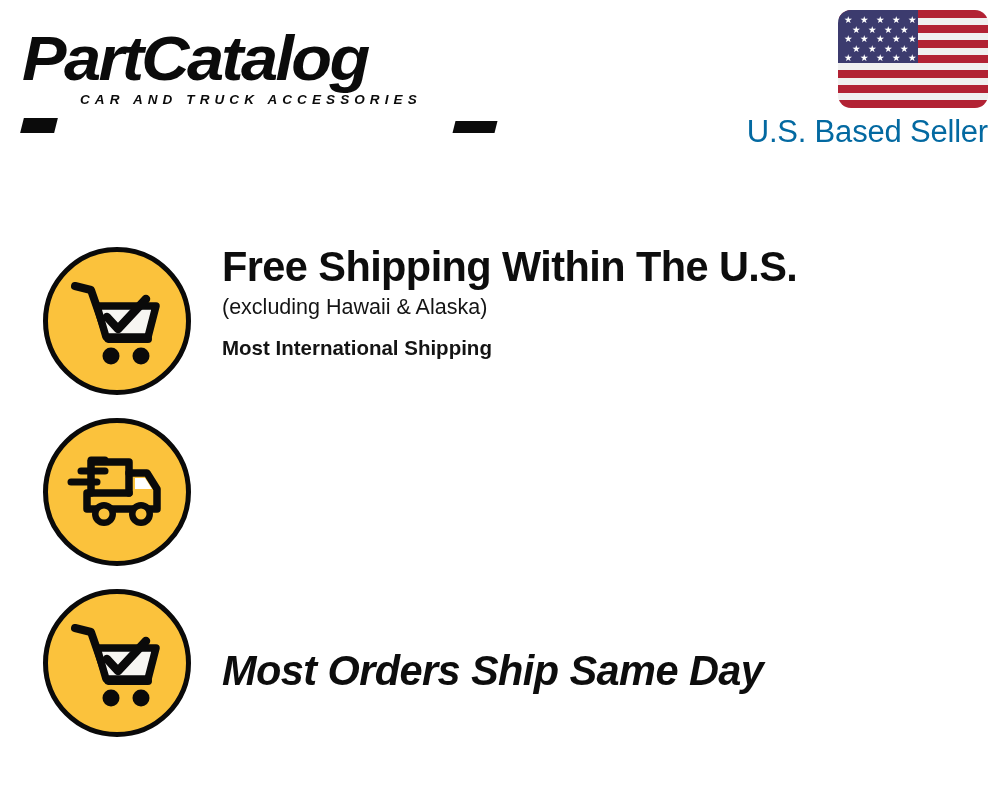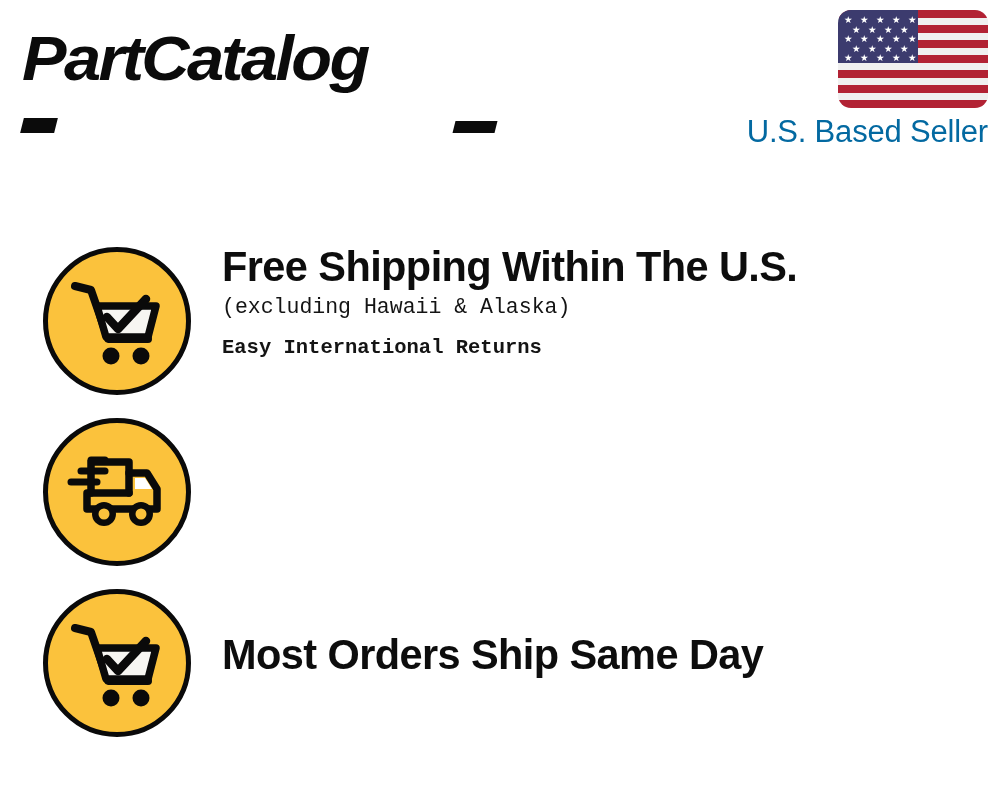--- a/index.html
+++ b/index.html
@@ -156,48 +156,49 @@
     font-weight: bold;
     font-size: 43px;
     line-height: 50px;
     letter-spacing: -0.6px;
     color: #0d0d0d;
     white-space: nowrap;
     transform: scaleX(0.965);
     transform-origin: left center;
   }
   .feature-sub {
-    font-family: Liberation Mono, monospace;
+    font-family: Liberation Sans, sans-serif;
     font-size: 21.5px;
     line-height: 30px;
     color: #141414;
     font-weight: normal;
     white-space: nowrap;
   }
   .feature-sub.bold {
     font-weight: bold;
     font-size: 20.5px;
     margin-top: 11px;
   }
   .feature-sub.plain { margin-top: 1px; }
   .gap-after-head { margin-top: 5px; }
 
   
   .row-1 .feature-text { top: 6px; }
   .row-2 .feature-text { top: 52px; }
-  .row-3 .feature-text { top: 52px; }
+  .row-3 .feature-text { top: 68px; font-style: italic; }
 </style>
 </head>
 <body>
 
 <div class="header">
 
   <div class="logo-block">
     <div class="logo-rule-left"></div>
     <div class="logo-wordmark">PartCatalog</div>
+    <div class="logo-tagline">CAR AND TRUCK ACCESSORIES</div>
     <div class="logo-rule-right"></div>
   </div>
 
   <div class="seller-block">
     <div class="flag" id="us-flag">
         <div class="stripe" style="top: 0px; height: 7.93846px; background: rgb(178, 34, 52);"></div>
         <div class="stripe" style="top: 7.53846px; height: 7.93846px; background: rgb(240, 240, 240);"></div>
         <div class="stripe" style="top: 15.0769px; height: 7.93846px; background: rgb(178, 34, 52);"></div>
         <div class="stripe" style="top: 22.6154px; height: 7.93846px; background: rgb(240, 240, 240);"></div>
         <div class="stripe" style="top: 30.1538px; height: 7.93846px; background: rgb(178, 34, 52);"></div>
@@ -250,21 +251,21 @@
         </g>
         <polygon points="28,29 87,29 79,60 37,60" fill="#F7F6F2" stroke="#0a0a0a" stroke-width="7.5" stroke-linejoin="round"></polygon>
         <path d="M38 40 L49 52 L77 22" fill="none" stroke="#0a0a0a" stroke-width="8.5" stroke-linecap="round" stroke-linejoin="round"></path>
         <circle cx="42" cy="79" r="8.5" fill="#0a0a0a"></circle>
         <circle cx="72" cy="79" r="8.5" fill="#0a0a0a"></circle>
       </svg>
     </div>
     <div class="feature-text">
       <div class="feature-heading">Free Shipping Within The U.S.</div>
       <div class="feature-sub plain gap-after-head">(excluding Hawaii &amp; Alaska)</div>
-      <div class="feature-sub bold">Easy International Returns</div>
+      <div class="feature-sub bold">Most International Shipping</div>
     </div>
   </div>
 
   <div class="feature-row row-2">
     <div class="badge">
       <svg width="100" height="78" viewBox="0 0 100 78" aria-hidden="true">
         <g stroke="#0a0a0a" stroke-linecap="round" stroke-linejoin="round" fill="none">
           <line x1="24" y1="7" x2="38" y2="7" stroke-width="7"></line>
           <line x1="14" y1="18" x2="38" y2="18" stroke-width="7"></line>
           <line x1="4" y1="29" x2="30" y2="29" stroke-width="7"></line>

